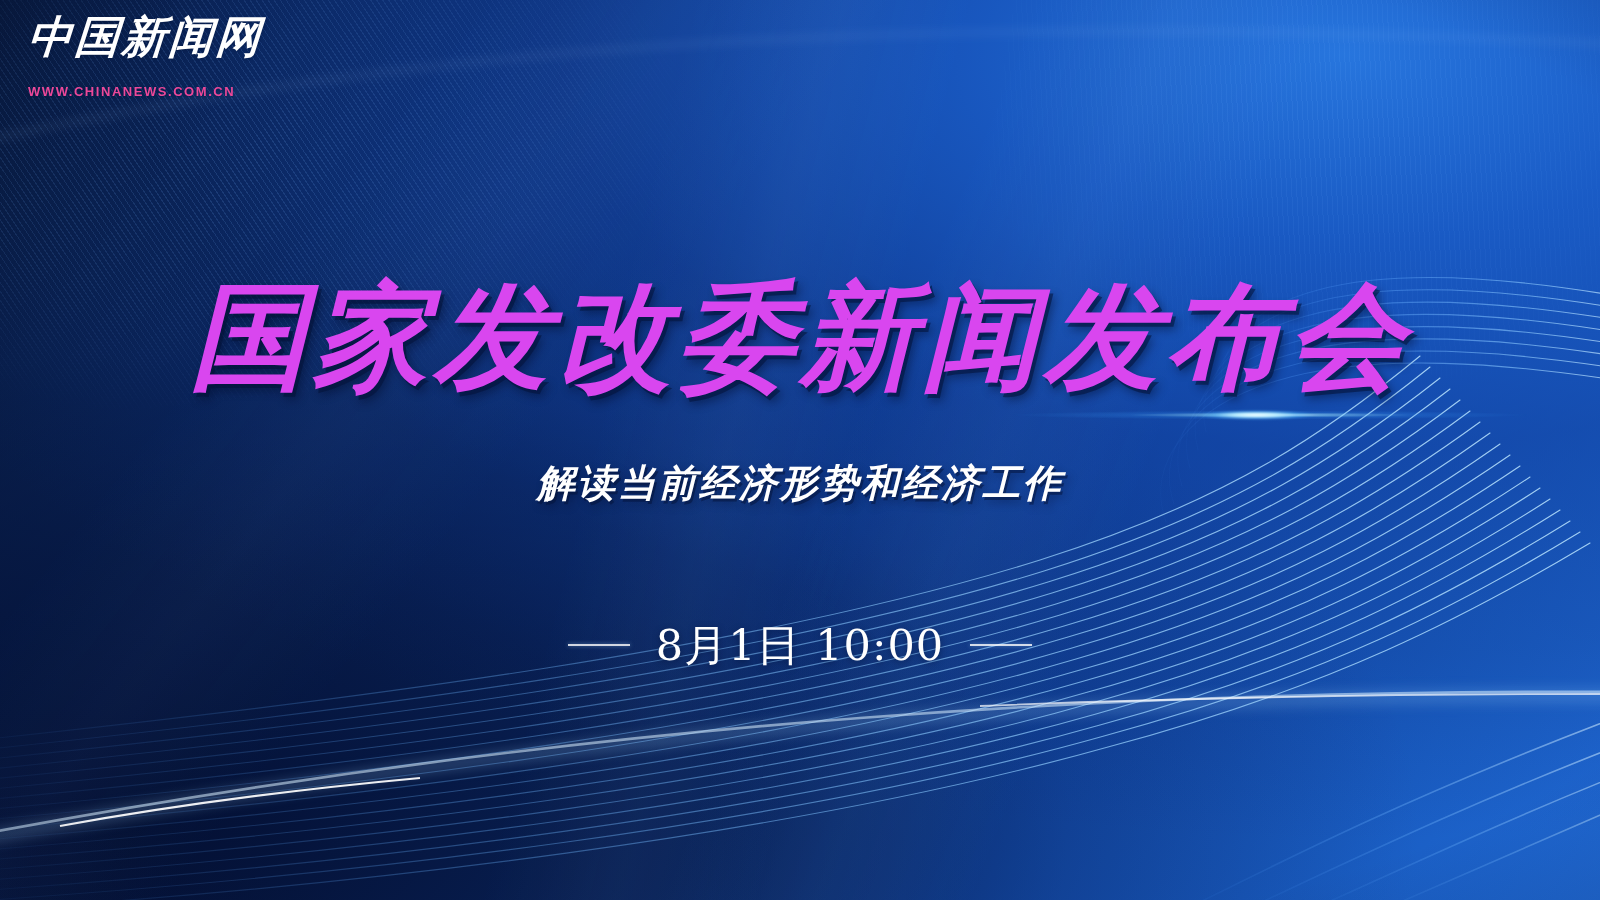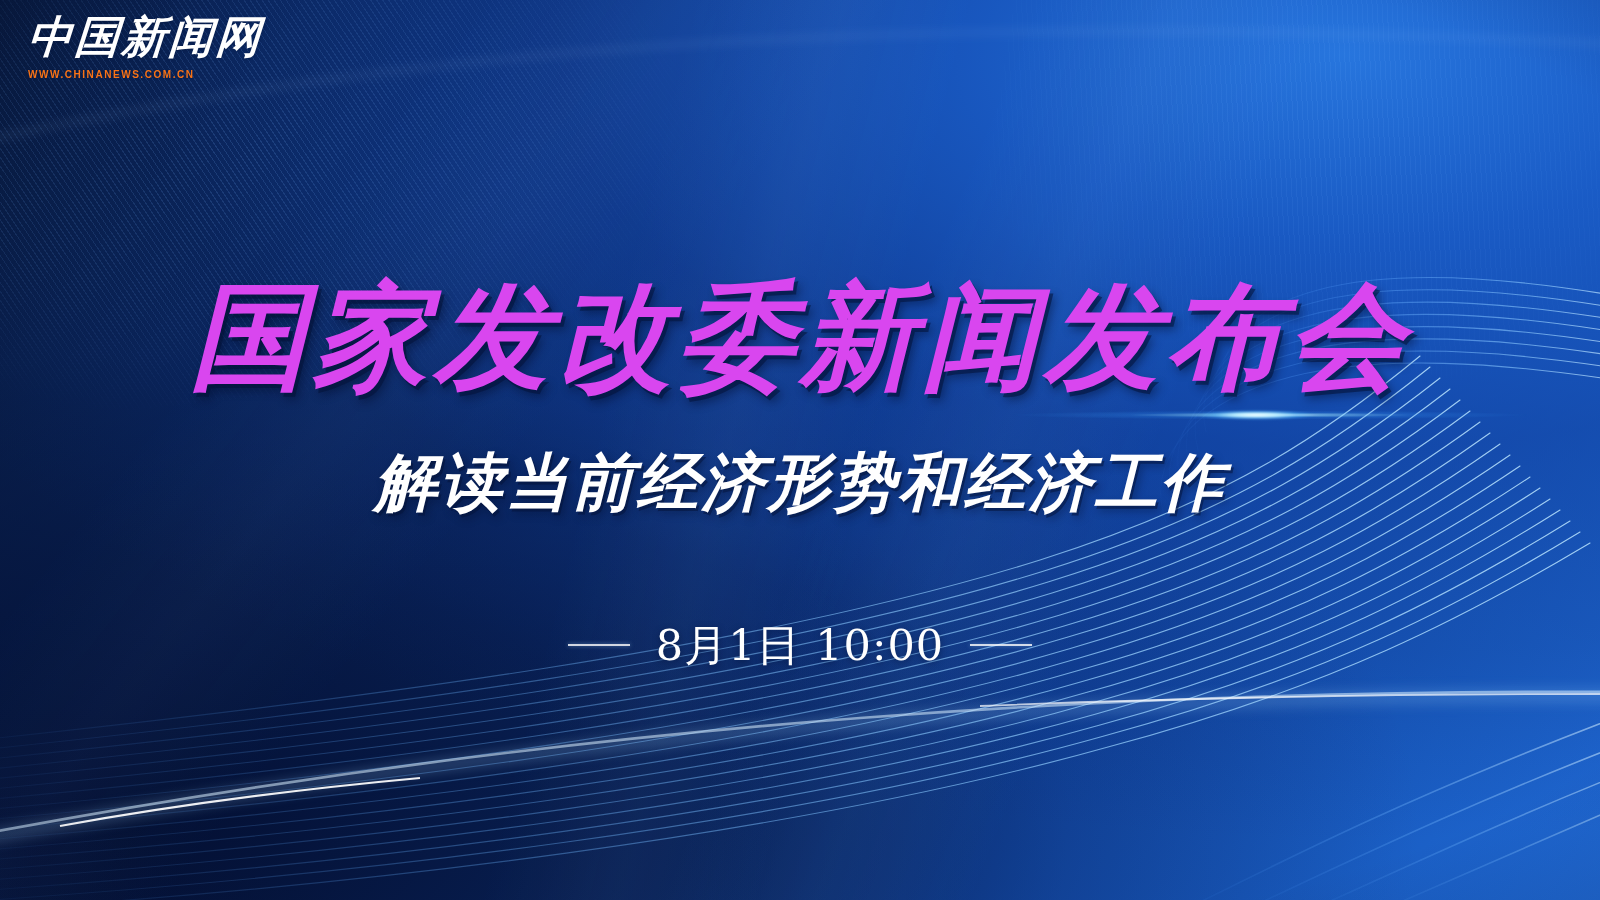--- a/index.html
+++ b/index.html
@@ -144,27 +144,27 @@
     line-height: 50px;
     font-weight: 700;
     font-style: italic;
     letter-spacing: 3px;
     color: #ffffff;
     white-space: nowrap;
     text-shadow: 0 1px 3px rgba(0,20,60,.55);
     transform: skewX(-4deg);
   }
   .logo-url {
-    margin-top: 5px;
+    margin-top: 22px;
     font-family: "Liberation Sans", "DejaVu Sans", sans-serif;
-    font-size: 10px;
+    font-size: 13px;
     line-height: 15px;
     font-weight: 700;
     letter-spacing: 1.55px;
-    color: #f97316;
+    color: #ec4899;
     white-space: nowrap;
     text-shadow: 0 1px 2px rgba(0,20,60,.45);
   }
 
   
   .content {
     position: absolute;
     left: 0; right: 0;
     top: 0;
     z-index: 18;
@@ -186,21 +186,21 @@
     text-shadow:
        3px 4px 0 rgba(3,18,56,0.55),
        5px 7px 10px rgba(2,12,42,0.45);
   }
 
   .subhead {
     position: absolute;
     left: 0; right: 0;
     top: 447px;
     font-family: "DejaVu Sans", "Liberation Sans", sans-serif;
-    font-size: 63px;
+    font-size: 38px;
     line-height: 72px;
     font-weight: 700;
     font-style: italic;
     letter-spacing: 2.5px;
     color: #ffffff;
     white-space: nowrap;
     text-shadow:
        2px 3px 0 rgba(3,18,56,0.50),
        4px 5px 8px rgba(2,12,42,0.40);
   }

